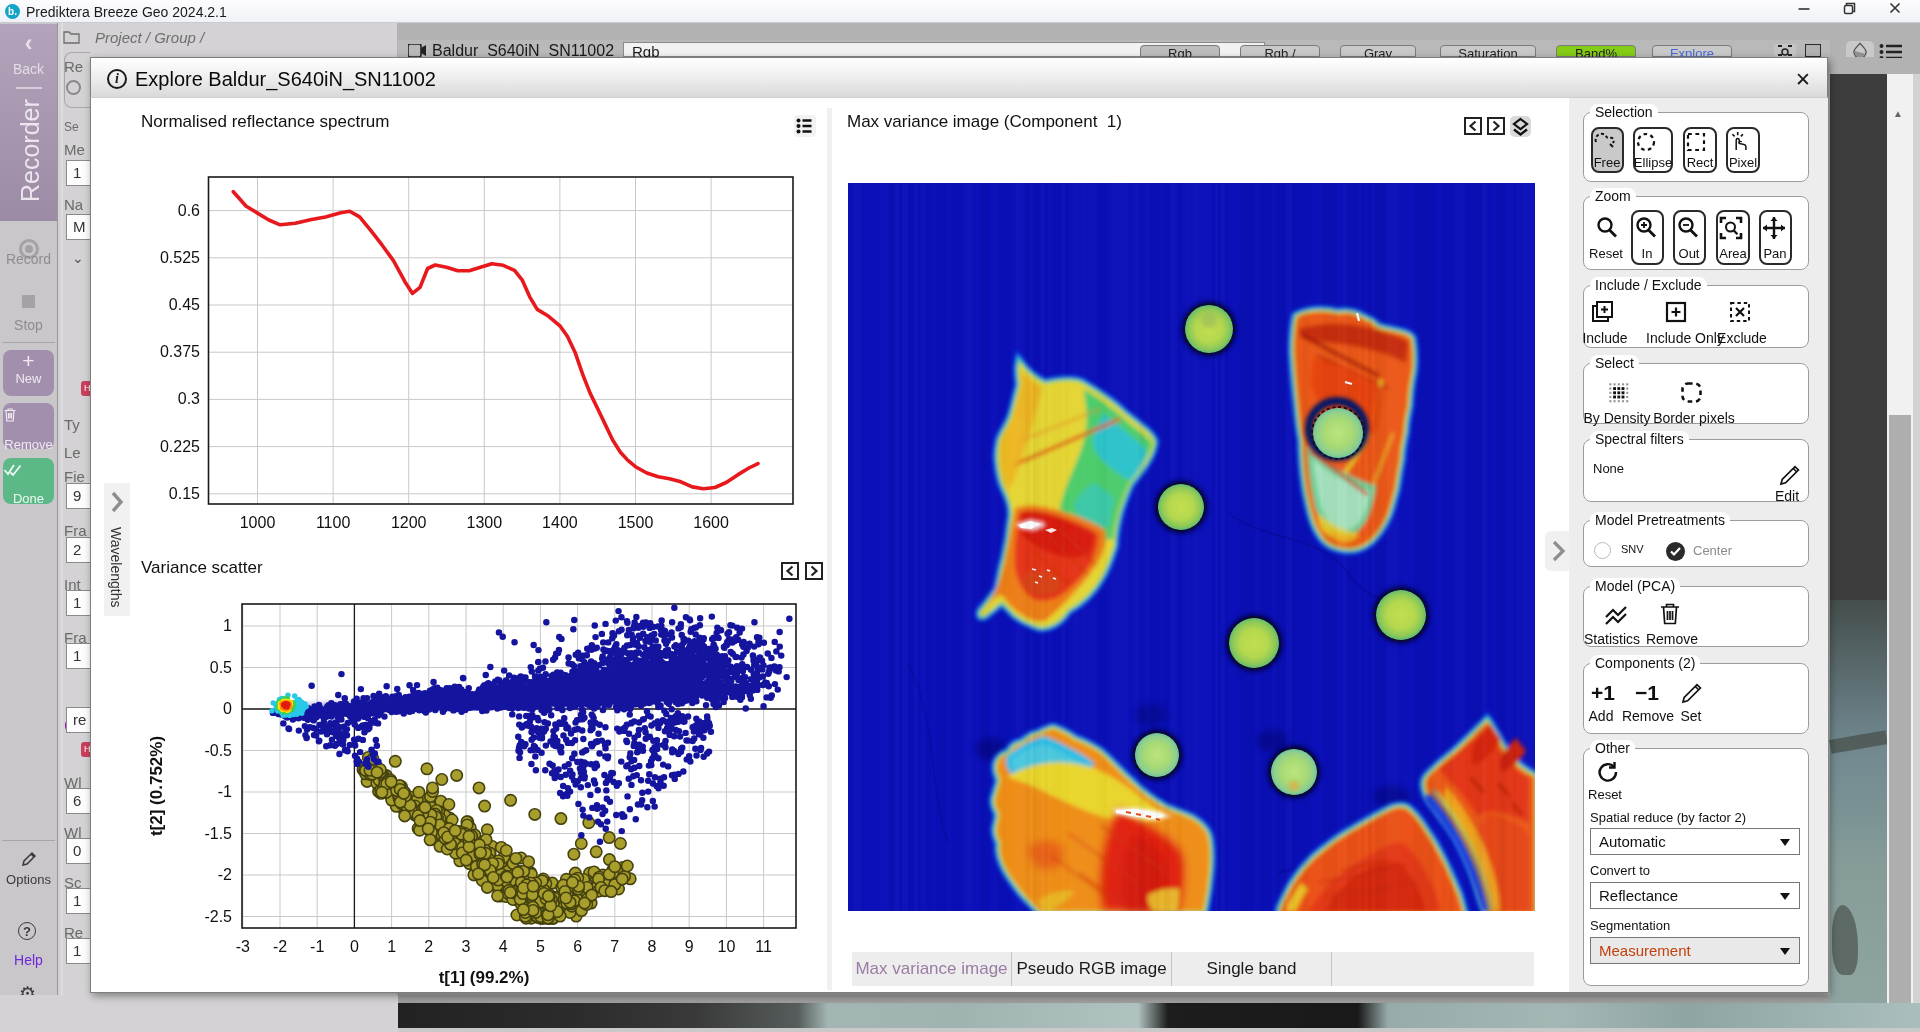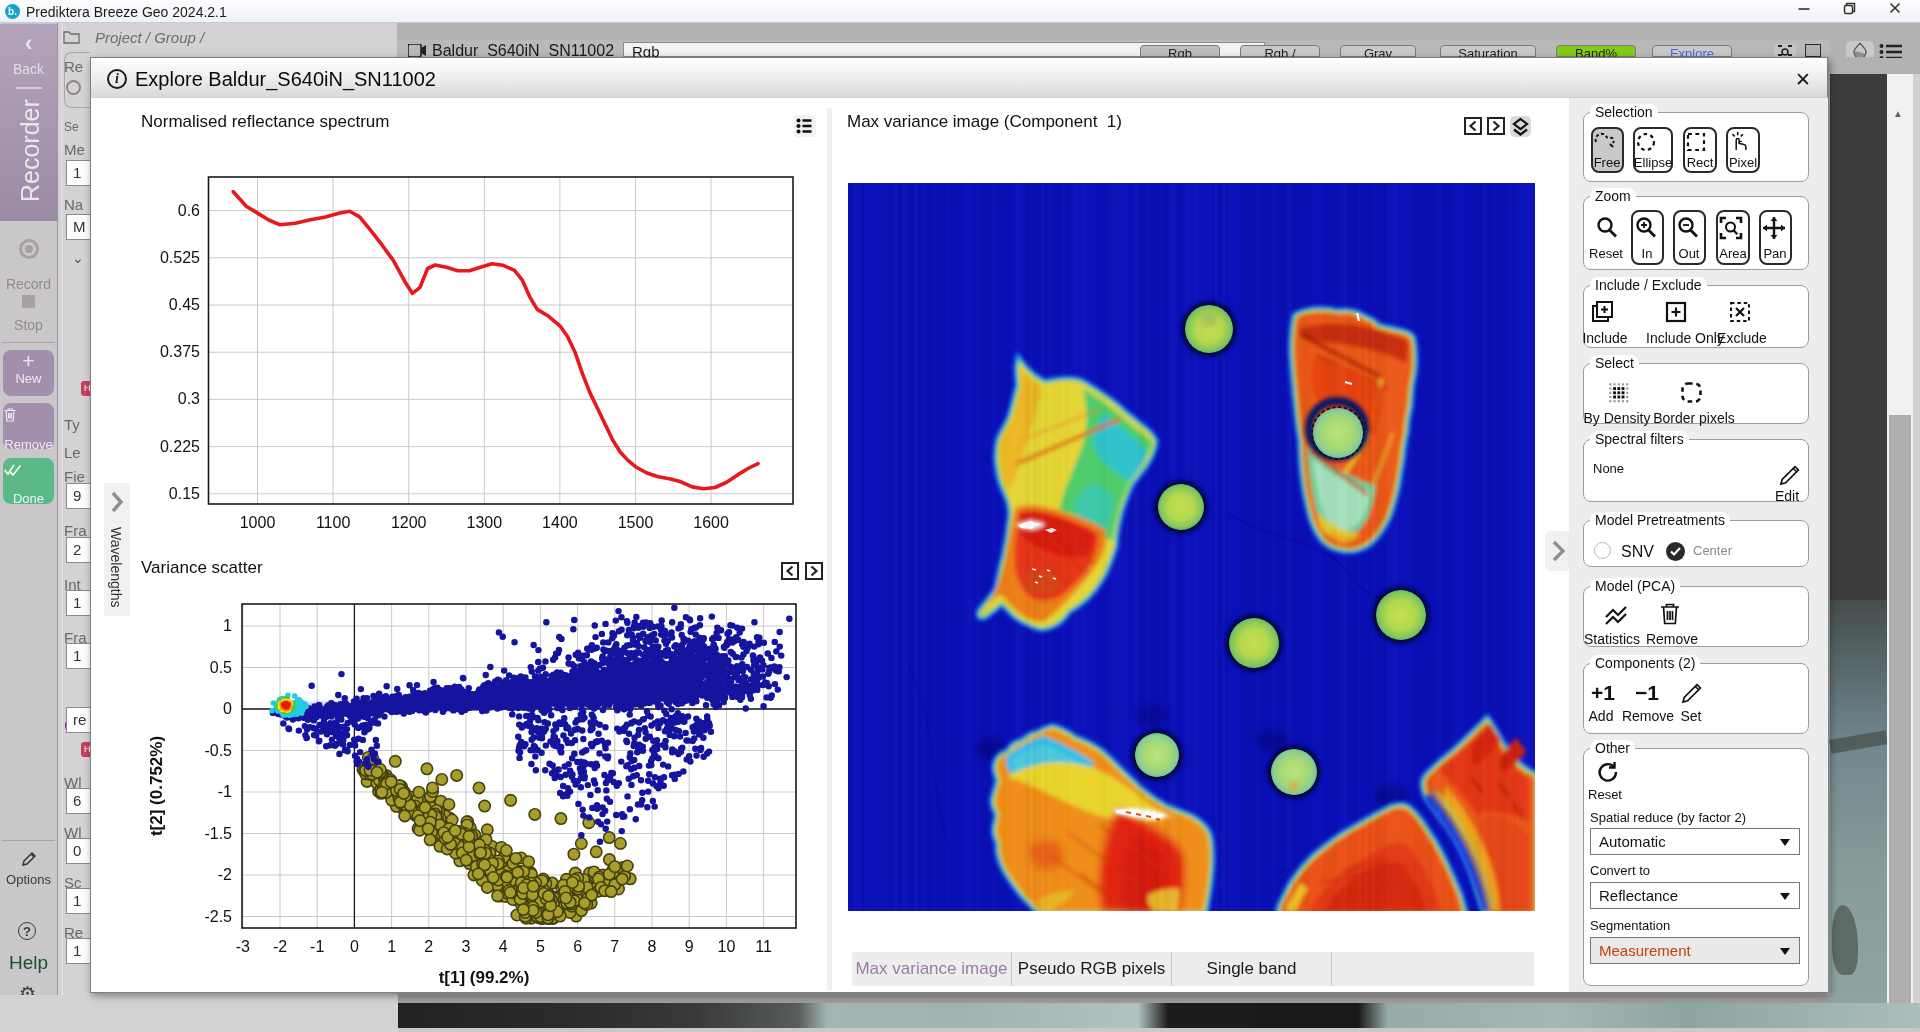--- a/index.html
+++ b/index.html
@@ -52,40 +52,40 @@
 <div class="abs" id="recorderblk">
   <div class="abs" style="left:0;top:6px;width:57px;text-align:center;color:#e8e2ea;font-size:23px;font-weight:bold">‹</div>
   <div class="abs" style="left:0;top:37px;width:57px;text-align:center;color:#e3dde6;font-size:14px">Back</div>
   <div class="abs" style="left:16px;top:63px;width:26px;height:2px;background:#d5cdd9"></div>
   <svg class="abs" style="left:0;top:70px" width="57" height="127">
       <text x="-108" y="39" transform="rotate(-90)" font-family="Liberation Sans, sans-serif" font-size="25" fill="#ebe5ee">Recorder</text>
     </svg>
 </div>
 <div class="abs" style="left:19px;top:239px;width:20px;height:20px;border:3px solid #a5a1a5;border-radius:50%"></div>
 <div class="abs" style="left:25px;top:245px;width:8px;height:8px;background:#a5a1a5;border-radius:50%"></div>
-<div class="abs sbtxt" style="top:276px">Record</div>
+<div class="abs sbtxt" style="top:251px">Record</div>
 <div class="abs" style="left:22px;top:295px;width:13px;height:13px;background:#a5a1a5"></div>
 <div class="abs sbtxt" style="top:317px">Stop</div>
 <div class="abs" style="left:2px;top:342px;width:53px;height:1px;background:#a8a4a8"></div>
 <div class="abs pbtn" style="top:350px;font-size:13px"><span style="font-size:21px;line-height:21px;font-weight:300">+</span><br>New</div>
 <div class="abs pbtn" style="top:403px;padding-top:4px;font-size:13px"><svg width="14" height="15" viewBox="0 0 14 15">
       <path d="M1.5 3.5h11M5 3.5V2h4v1.5M3 3.5l.8 10.5h6.4L11 3.5M5.5 6v5.5M7 6v5.5M8.5 6v5.5" stroke="#efe9f1" stroke-width="1.2" fill="none"></path>
     </svg><br>Remove</div>
 <div class="abs pbtn" style="top:458px;background:#5cb987;color:#eef7f2;padding-top:6px;font-size:13px"><svg width="19" height="12" viewBox="0 0 19 12">
       <path d="M1.5 6l3.5 4L11 1M7.5 8.5L10 11 17.5 1.5" stroke="#eef7f2" stroke-width="1.8" fill="none"></path>
     </svg><br>Done</div>
 <div class="abs" style="left:2px;top:840px;width:53px;height:1px;background:#a8a4a8"></div>
 <div class="abs" style="left:21px;top:851px">
     <svg width="16" height="16" viewBox="0 0 16 16">
       <path d="M2 14l1-4 8-8 3 3-8 8zM10 3l3 3" stroke="#3a3a3a" stroke-width="1.5" fill="none"></path>
     </svg>
   </div>
 <div class="abs sbtxt" style="top:872px;color:#3a3a3a;font-size:13px">Options</div>
 <div class="abs" style="left:18px;top:922px;width:18px;height:18px;border:1.5px solid #3a3a3a;border-radius:50%;text-align:center;font-size:13px;line-height:18px;color:#3a3a3a;font-weight:bold">?</div>
-<div class="abs sbtxt" style="top:952px;color:#14532d;font-size:19px">Help</div>
+<div class="abs sbtxt" style="top:952px;color:#6d28d9;font-size:14px">Help</div>
 <div class="abs" style="left:19px;top:982px;font-size:19px;color:#3a3a3a">⚙</div>
 <div class="abs sbtxt" style="top:1008px;color:#3a3a3a;font-size:13px">Settings</div>
 
 <div class="abs" style="left:63px;top:30px;width:300px;height:20px">
     <svg width="17" height="14" viewBox="0 0 17 14">
       <path d="M1 2h5l2 2h8v9H1z" fill="none" stroke="#6e6e6e" stroke-width="1.3"></path>
     </svg>
   </div>
 <div class="abs" style="left:95px;top:29px;font-size:15px;font-style:italic;color:#6e6e6e">Project / Group /</div>
 <div class="abs" style="left:66px;top:80px;width:15px;height:15px;border:2.5px solid #8a868a;border-radius:50%"></div>
@@ -221,21 +221,21 @@
     <svg width="21" height="21" viewBox="0 0 21 21">
       <path d="M10.5 3L17 8l-6.5 5L4 8z" fill="none" stroke="#111" stroke-width="2.2"></path>
       <path d="M4 13.5l6.5 5 6.5-5" fill="none" stroke="#111" stroke-width="2.4"></path>
     </svg>
   </div>
 <div class="abs tabbar"></div>
 <div class="abs" style="left:1011px;top:952px;width:1px;height:34px;background:#c6c6c6"></div>
 <div class="abs" style="left:1171px;top:952px;width:1px;height:34px;background:#c6c6c6"></div>
 <div class="abs" style="left:1331px;top:952px;width:1px;height:34px;background:#c6c6c6"></div>
 <div class="abs tab" style="left:852px;width:159px;color:#9b7ca4">Max variance image</div>
-<div class="abs tab" style="left:1012px;width:159px">Pseudo RGB pixels</div>
+<div class="abs tab" style="left:1012px;width:159px">Pseudo RGB image</div>
 <div class="abs tab" style="left:1172px;width:159px">Single band</div>
 <div class="abs" style="left:1545px;top:531px;width:26px;height:40px;background:#f0f0f0;border-radius:6px">
     <svg width="26" height="40" viewBox="0 0 26 40">
       <path d="M9 11l9 9-9 9" fill="none" stroke="#8e8e8e" stroke-width="3.2"></path>
     </svg>
   </div>
 <svg id="charts" width="750" height="938" viewBox="0 0 750 938">
 <g stroke="#c9c9c9" stroke-width="1">
       <line x1="118.5" y1="153.6" x2="703" y2="153.6"></line>
       <line x1="118.5" y1="200.8" x2="703" y2="200.8"></line>
@@ -1401,21 +1401,21 @@
 <div class="abs" style="left:1639px;top:410px;width:110px;text-align:center;font-size:14px;color:#111">Border pixels</div>
 <div class="abs" style="left:1593px;top:461px;font-size:13px;color:#111">None</div>
 <div class="abs" style="left:1779px;top:464px">
     <svg width="22" height="22" viewBox="0 0 22 22">
       <path d="M2 20l1.2-4.6L16 2.6l3.4 3.4L6.6 18.8 2 20z" fill="none" stroke="#111" stroke-width="1.7"></path>
       <path d="M14.2 4.4l3.4 3.4" stroke="#111" stroke-width="1.5"></path>
     </svg>
   </div>
 <div class="abs" style="left:1765px;top:488px;width:44px;text-align:center;font-size:14px;color:#111">Edit</div>
 <div class="abs" style="left:1594px;top:542px;width:17px;height:17px;border:1.6px solid #b9b9b9;border-radius:50%;background:#fff"></div>
-<div class="abs" style="left:1621px;top:543px;font-size:16px;color:#111">SNV</div>
+<div class="abs" style="left:1621px;top:543px;font-size:11px;color:#111">SNV</div>
 <div class="abs" style="left:1666px;top:542px;width:19px;height:19px;border-radius:50%;background:#2a2a2a">
     <svg width="19" height="19" viewBox="0 0 19 19">
       <path d="M5 9.5l3 3 6-6.5" fill="none" stroke="#fff" stroke-width="2.2"></path>
     </svg>
   </div>
 <div class="abs" style="left:1693px;top:543px;font-size:13px;color:#8a8a8a">Center</div>
 <div class="abs" style="left:1604px;top:604px">
     <svg width="24" height="24" viewBox="0 0 24 24">
       <path d="M2 13L9 6l5 5 8-8M2 20l7-7 5 5 8-8" fill="none" stroke="#111" stroke-width="2.2"></path>
     </svg>

